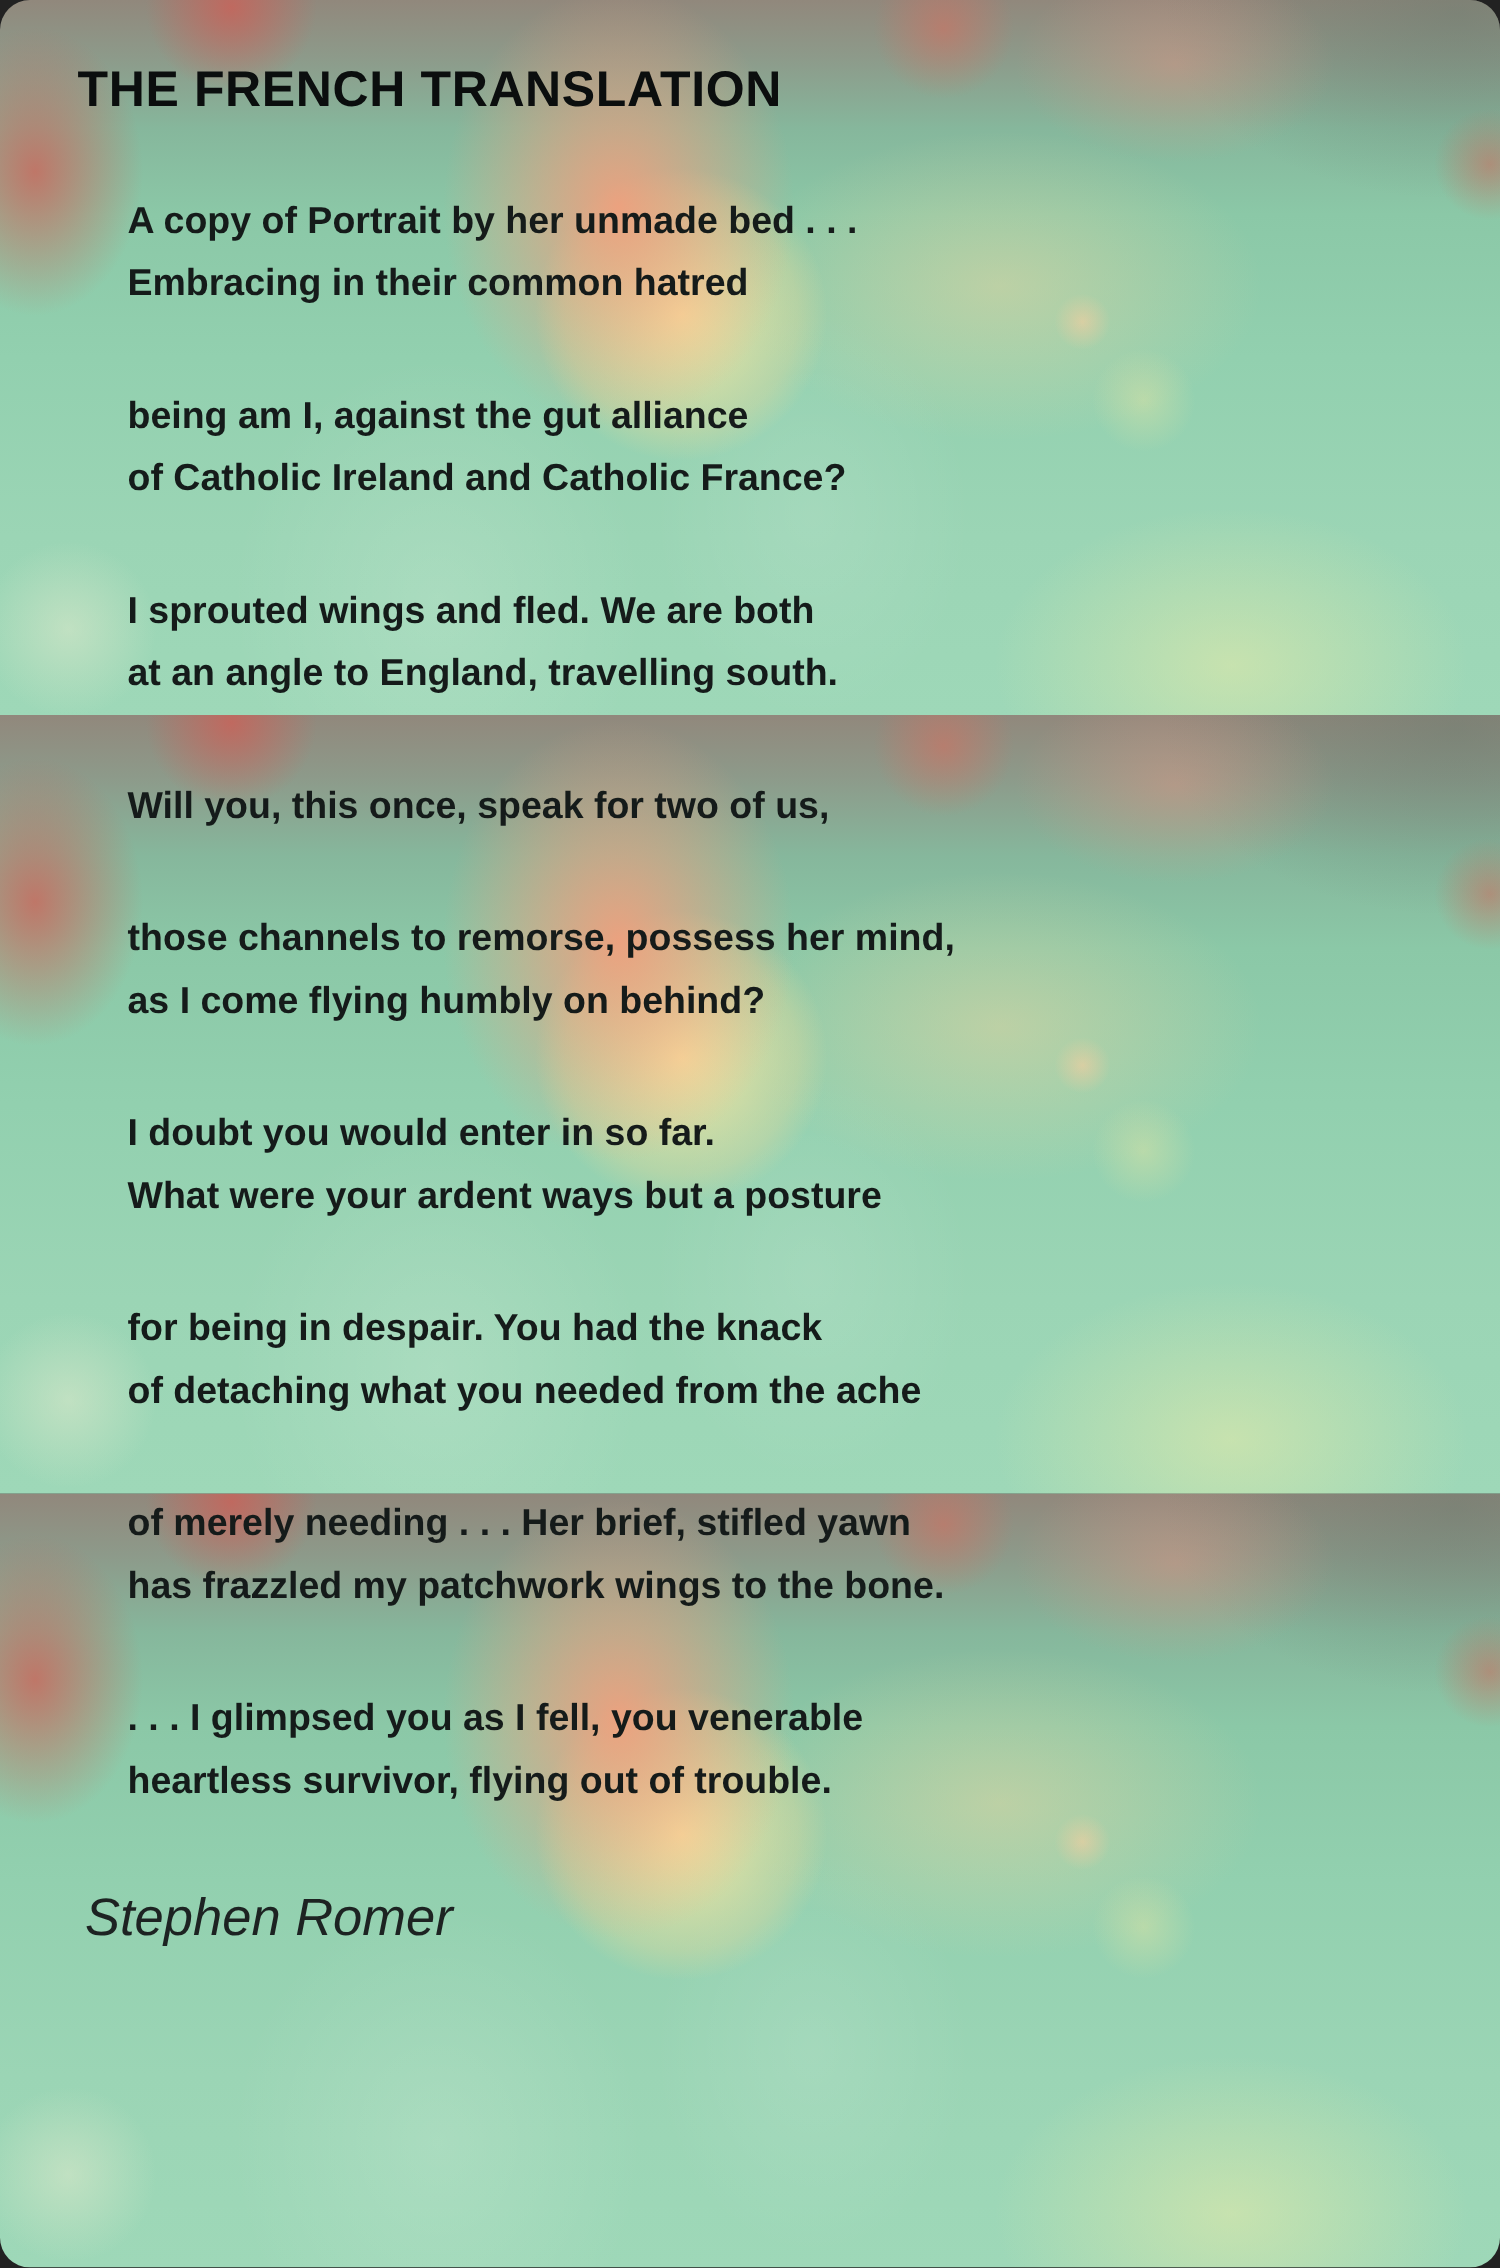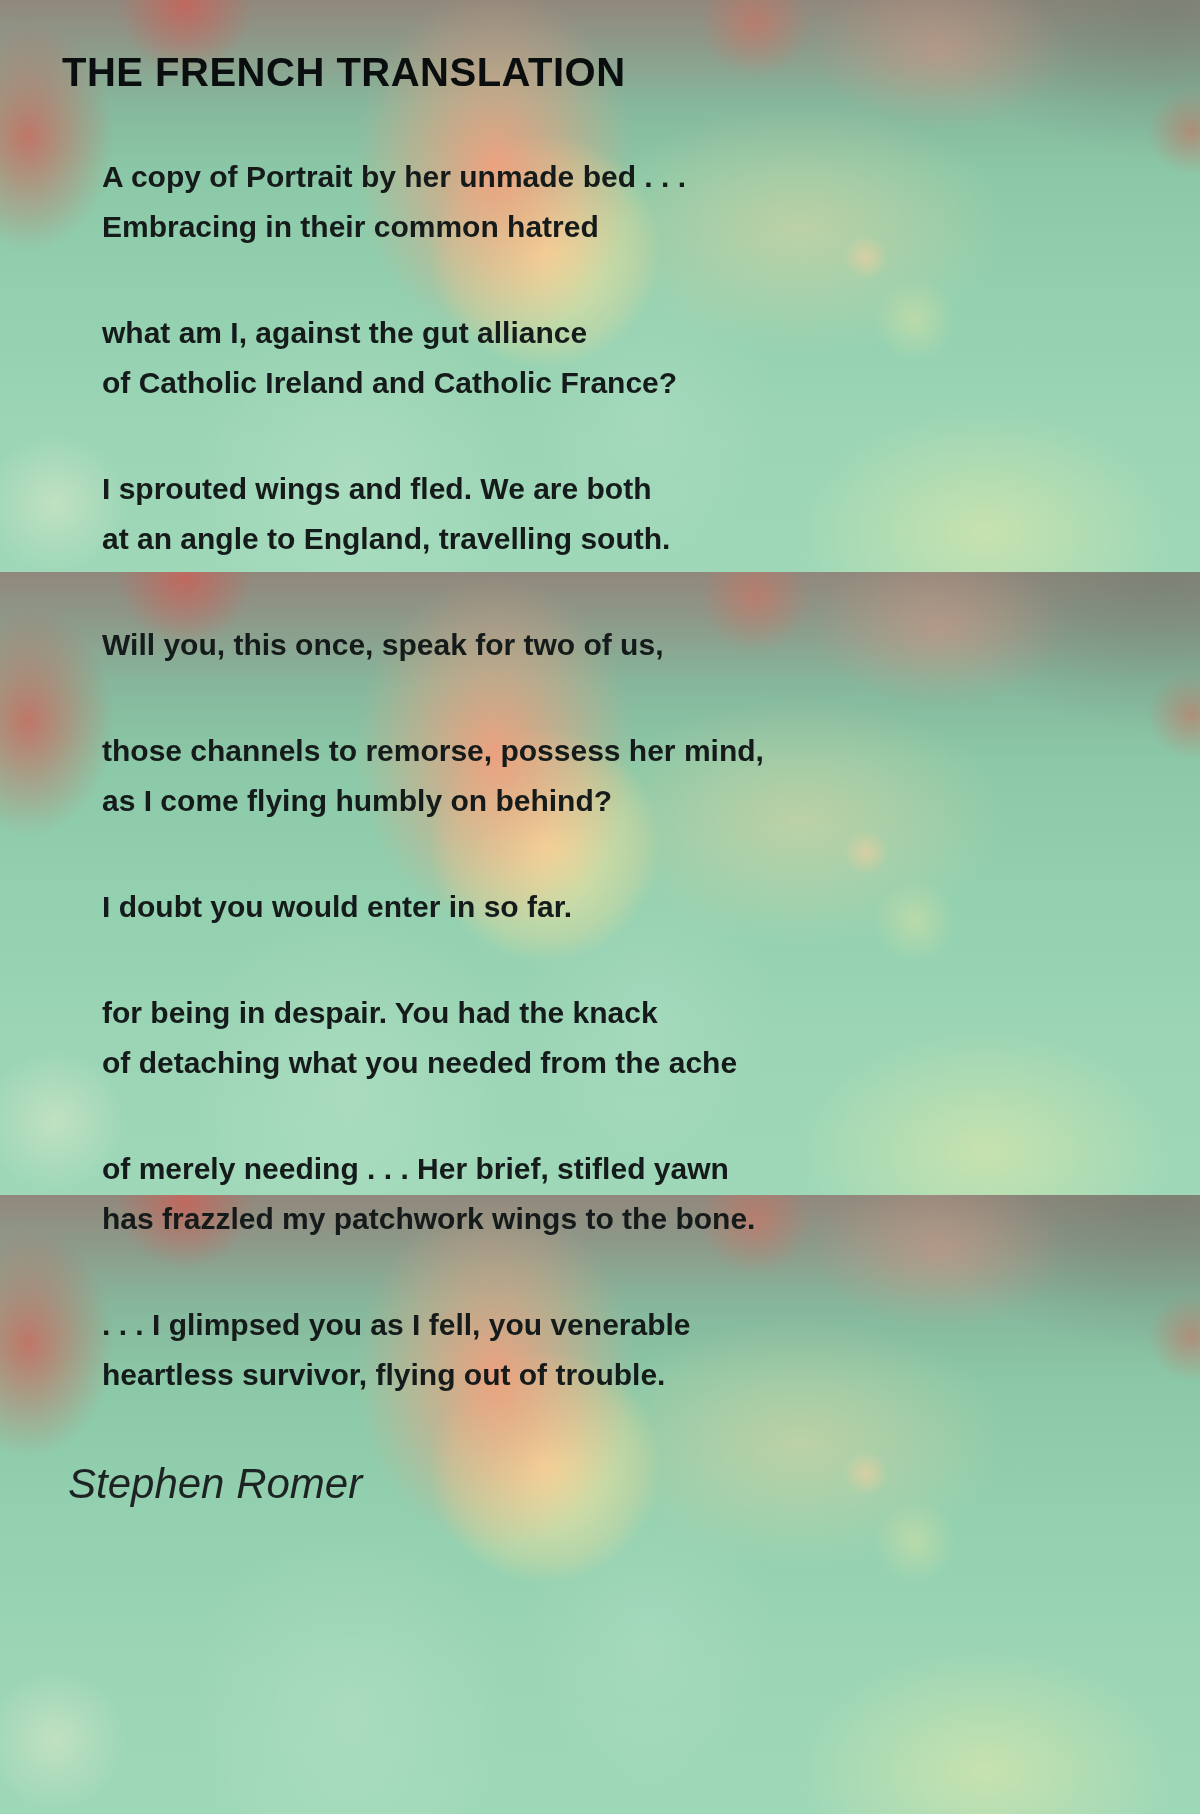--- a/index.html
+++ b/index.html
@@ -2,20 +2,21 @@
 <html><head>
 <meta charset="utf-8">
 <style>
   html, body { margin: 0; padding: 0; background: #222; }
   .page {
     position: relative;
     width: 1200px;
     height: 1814px;
     overflow: hidden;
     font-family: "Liberation Sans", "DejaVu Sans", sans-serif;
+    border-radius: 24px;
   }
   
   .bg { position: absolute; inset: 0; display: flex; flex-direction: column; }
   .tile {
     width: 100%;
     background:
       
       radial-gradient(circle 95px at 185px 1%,  rgba(203,97,88,0.80), rgba(203,97,88,0) 72%),
       radial-gradient(ellipse 120px 160px at 28px 24%, rgba(206,98,88,0.78), rgba(206,98,88,0) 72%),
       radial-gradient(ellipse 190px 238px at 495px 29%, rgba(242,158,124,0.92), rgba(242,158,124,0) 74%),
@@ -84,36 +85,37 @@
 
   <div class="poem">
     <h1 class="title">THE FRENCH TRANSLATION</h1>
 
     <div class="stanzas">
       <div class="stanza">
         <p class="line">A copy of Portrait by her unmade bed . . .</p>
         <p class="line">Embracing in their common hatred</p>
       </div>
       <div class="stanza">
-        <p class="line">what am I, against the gut alliance</p>
+        <p class="line">being am I, against the gut alliance</p>
         <p class="line">of Catholic Ireland and Catholic France?</p>
       </div>
       <div class="stanza">
         <p class="line">I sprouted wings and fled. We are both</p>
         <p class="line">at an angle to England, travelling south.</p>
       </div>
       <div class="stanza">
         <p class="line">Will you, this once, speak for two of us,</p>
       </div>
       <div class="stanza">
         <p class="line">those channels to remorse, possess her mind,</p>
         <p class="line">as I come flying humbly on behind?</p>
       </div>
       <div class="stanza">
         <p class="line">I doubt you would enter in so far.</p>
+        <p class="line">What were your ardent ways but a posture</p>
       </div>
       <div class="stanza">
         <p class="line">for being in despair. You had the knack</p>
         <p class="line">of detaching what you needed from the ache</p>
       </div>
       <div class="stanza">
         <p class="line">of merely needing . . . Her brief, stifled yawn</p>
         <p class="line">has frazzled my patchwork wings to the bone.</p>
       </div>
       <div class="stanza">

